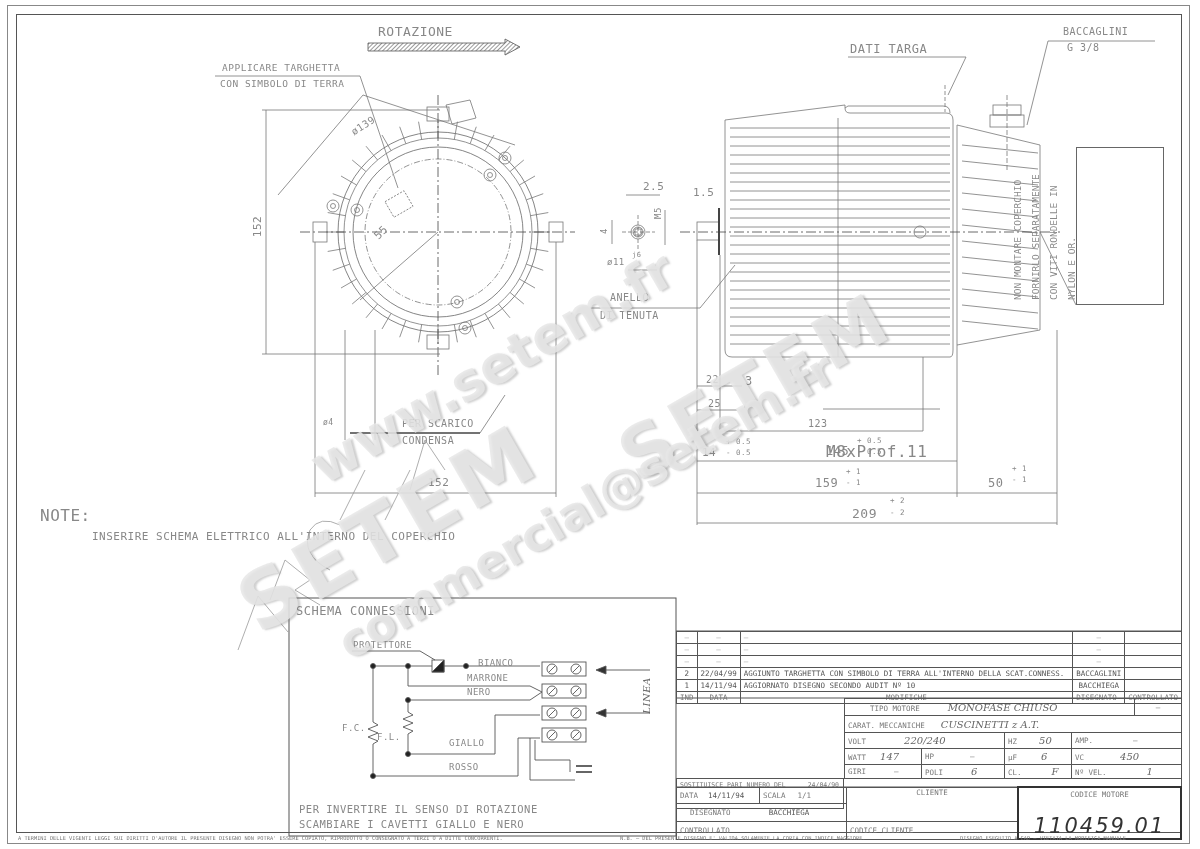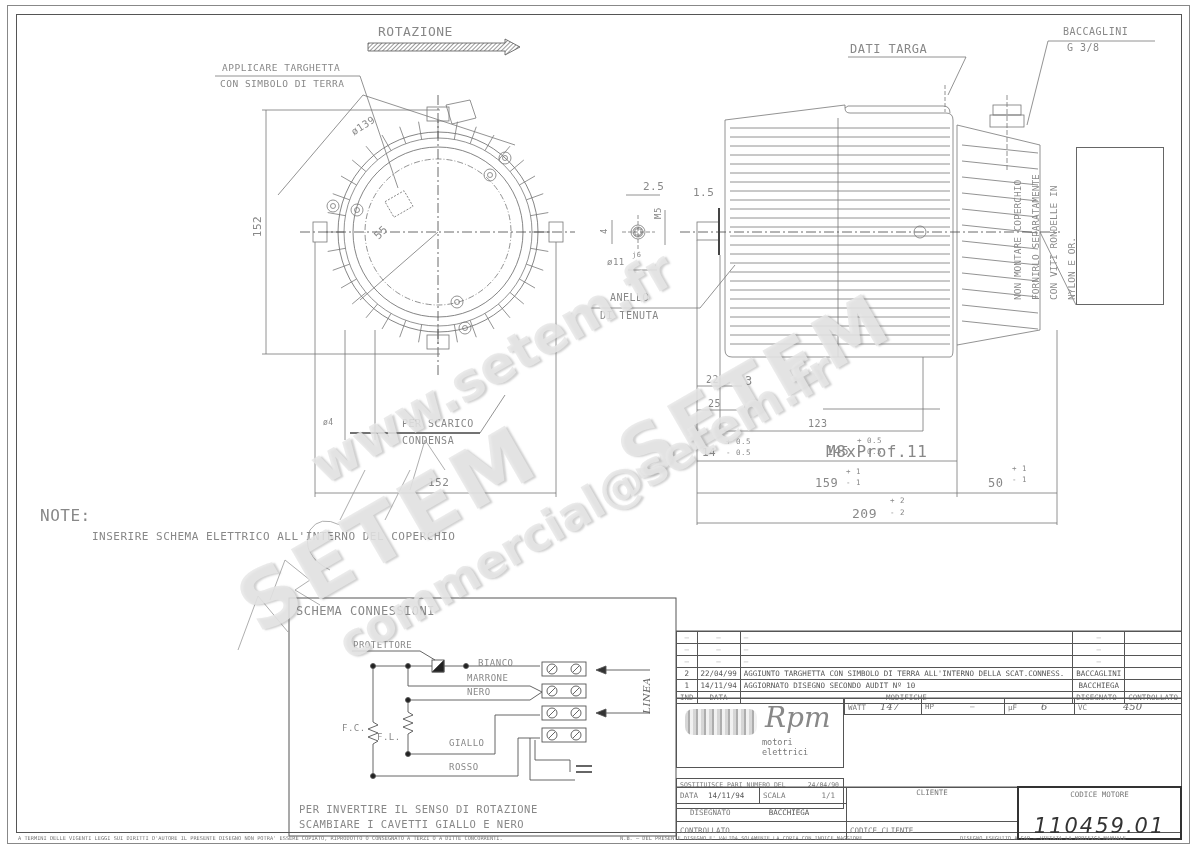--- a/index.html
+++ b/index.html
@@ -409,44 +409,57 @@
     <td>IND</td>
     <td style="text-align:center">DATA</td>
     <td style="text-align:center">MODIFICHE</td>
     <td>DISEGNATO</td>
     <td>CONTROLLATO</td>
   </tr>
 </tbody>
   </table>
 
 <div style="position:absolute;left:676px;top:698px;width:506px;height:135px;">
-  <div style="position:absolute;left:0;top:0;width:168px;height:70px;border:1px solid #555;box-sizing:border-box;">
-    <div style="position:absolute;left:8px;top:10px;width:72px;height:26px;background:repeating-linear-gradient(90deg,#ccc 0 3px,#999 3px 5px,#eee 5px 8px);border-radius:8px;opacity:0.8;"></div>
-    <div class="ital" style="position:absolute;left:88px;top:2px;font-size:28px;color:#888;">Rpm</div>
-    <div style="position:absolute;left:85px;top:38px;font-size:8.5px;color:#777;">motori elettrici</div>
-  </div>
   <table class="tbl" style="left:168px;top:0;width:338px;">
     <tbody>
+        <tr>
+      <td colspan="5" style="height:16px;"><span style="margin-left:22px">TIPO MOTORE</span><span class="ital" style="margin-left:28px;font-size:10px;">MONOFASE CHIUSO</span></td>
+      <td style="width:40px;text-align:center">–</td>
+    </tr>
+    <tr>
+      <td colspan="6" style="height:16px;"><span>CARAT. MECCANICHE</span><span class="ital" style="margin-left:16px;font-size:10px;">CUSCINETTI z A.T.</span></td>
+    </tr>
+    <tr>
+      <td colspan="2" style="height:15px;"><span>VOLT</span><span class="ital" style="margin-left:38px;font-size:10px;">220/240</span></td>
+      <td style="width:60px"><span>HZ</span><span class="ital" style="margin-left:22px;font-size:10px;">50</span></td>
+      <td colspan="3"><span>AMP.</span><span style="margin-left:40px">–</span></td>
+    </tr>
     <tr>
       <td style="height:15px;width:70px;"><span>WATT</span><span class="ital" style="margin-left:14px;font-size:10px;">147</span></td>
       <td style="width:76px"><span>HP</span><span style="margin-left:36px">–</span></td>
       <td><span>µF</span><span class="ital" style="margin-left:24px;font-size:10px;">6</span></td>
       <td colspan="3"><span>VC</span><span class="ital" style="margin-left:36px;font-size:10px;">450</span></td>
+    </tr>
+    <tr>
+      <td style="height:13px;"><span>GIRI</span><span style="margin-left:28px">–</span></td>
+      <td><span>POLI</span><span class="ital" style="margin-left:28px;font-size:10px;">6</span></td>
+      <td><span>CL.</span><span class="ital" style="margin-left:30px;font-size:10px;">F</span></td>
+      <td colspan="3"><span>Nº VEL.</span><span class="ital" style="margin-left:40px;font-size:10px;">1</span></td>
     </tr>
   </tbody>
     </table>
   <div style="position:absolute;left:0;top:80px;width:168px;height:31px;border:1px solid #555;box-sizing:border-box;font-size:6.5px;line-height:13px;padding-left:3px;color:#777;">
     <span>SOSTITUISCE PARI NUMERO DEL</span>
     <span style="position:absolute;right:4px;">24/04/90</span>
   </div>
   <table class="tbl" style="left:0;top:88px;width:506px;">
     <tbody>
         <tr>
       <td style="width:76px;height:13px;"><span>DATA</span><span style="margin-left:10px;color:#555">14/11/94</span></td>
-      <td style="width:80px;"><span>SCALA</span><span style="margin-left:36px">1/1</span></td>
+      <td style="width:80px;"><span>SCALA</span><span style="margin-left:12px">1/1</span></td>
       <td rowspan="2" style="width:164px;vertical-align:top;text-align:center;">CLIENTE</td>
       <td rowspan="3" style="vertical-align:top;text-align:center;border:2px solid #333;">
         <div style="padding-top:2px;">CODICE MOTORE</div>
         <div class="ital" style="font-family:'DejaVu Sans','Liberation Sans',sans-serif;font-size:21px;color:#333;letter-spacing:2px;margin-top:15px;">110459.01</div>
       </td>
     </tr>
     <tr>
       <td colspan="2" style="height:14px;margin-top:44px;"><span style="margin-left:10px">DISEGNATO</span><span style="margin-left:38px;color:#555">BACCHIEGA</span></td>
     </tr>
     <tr>

